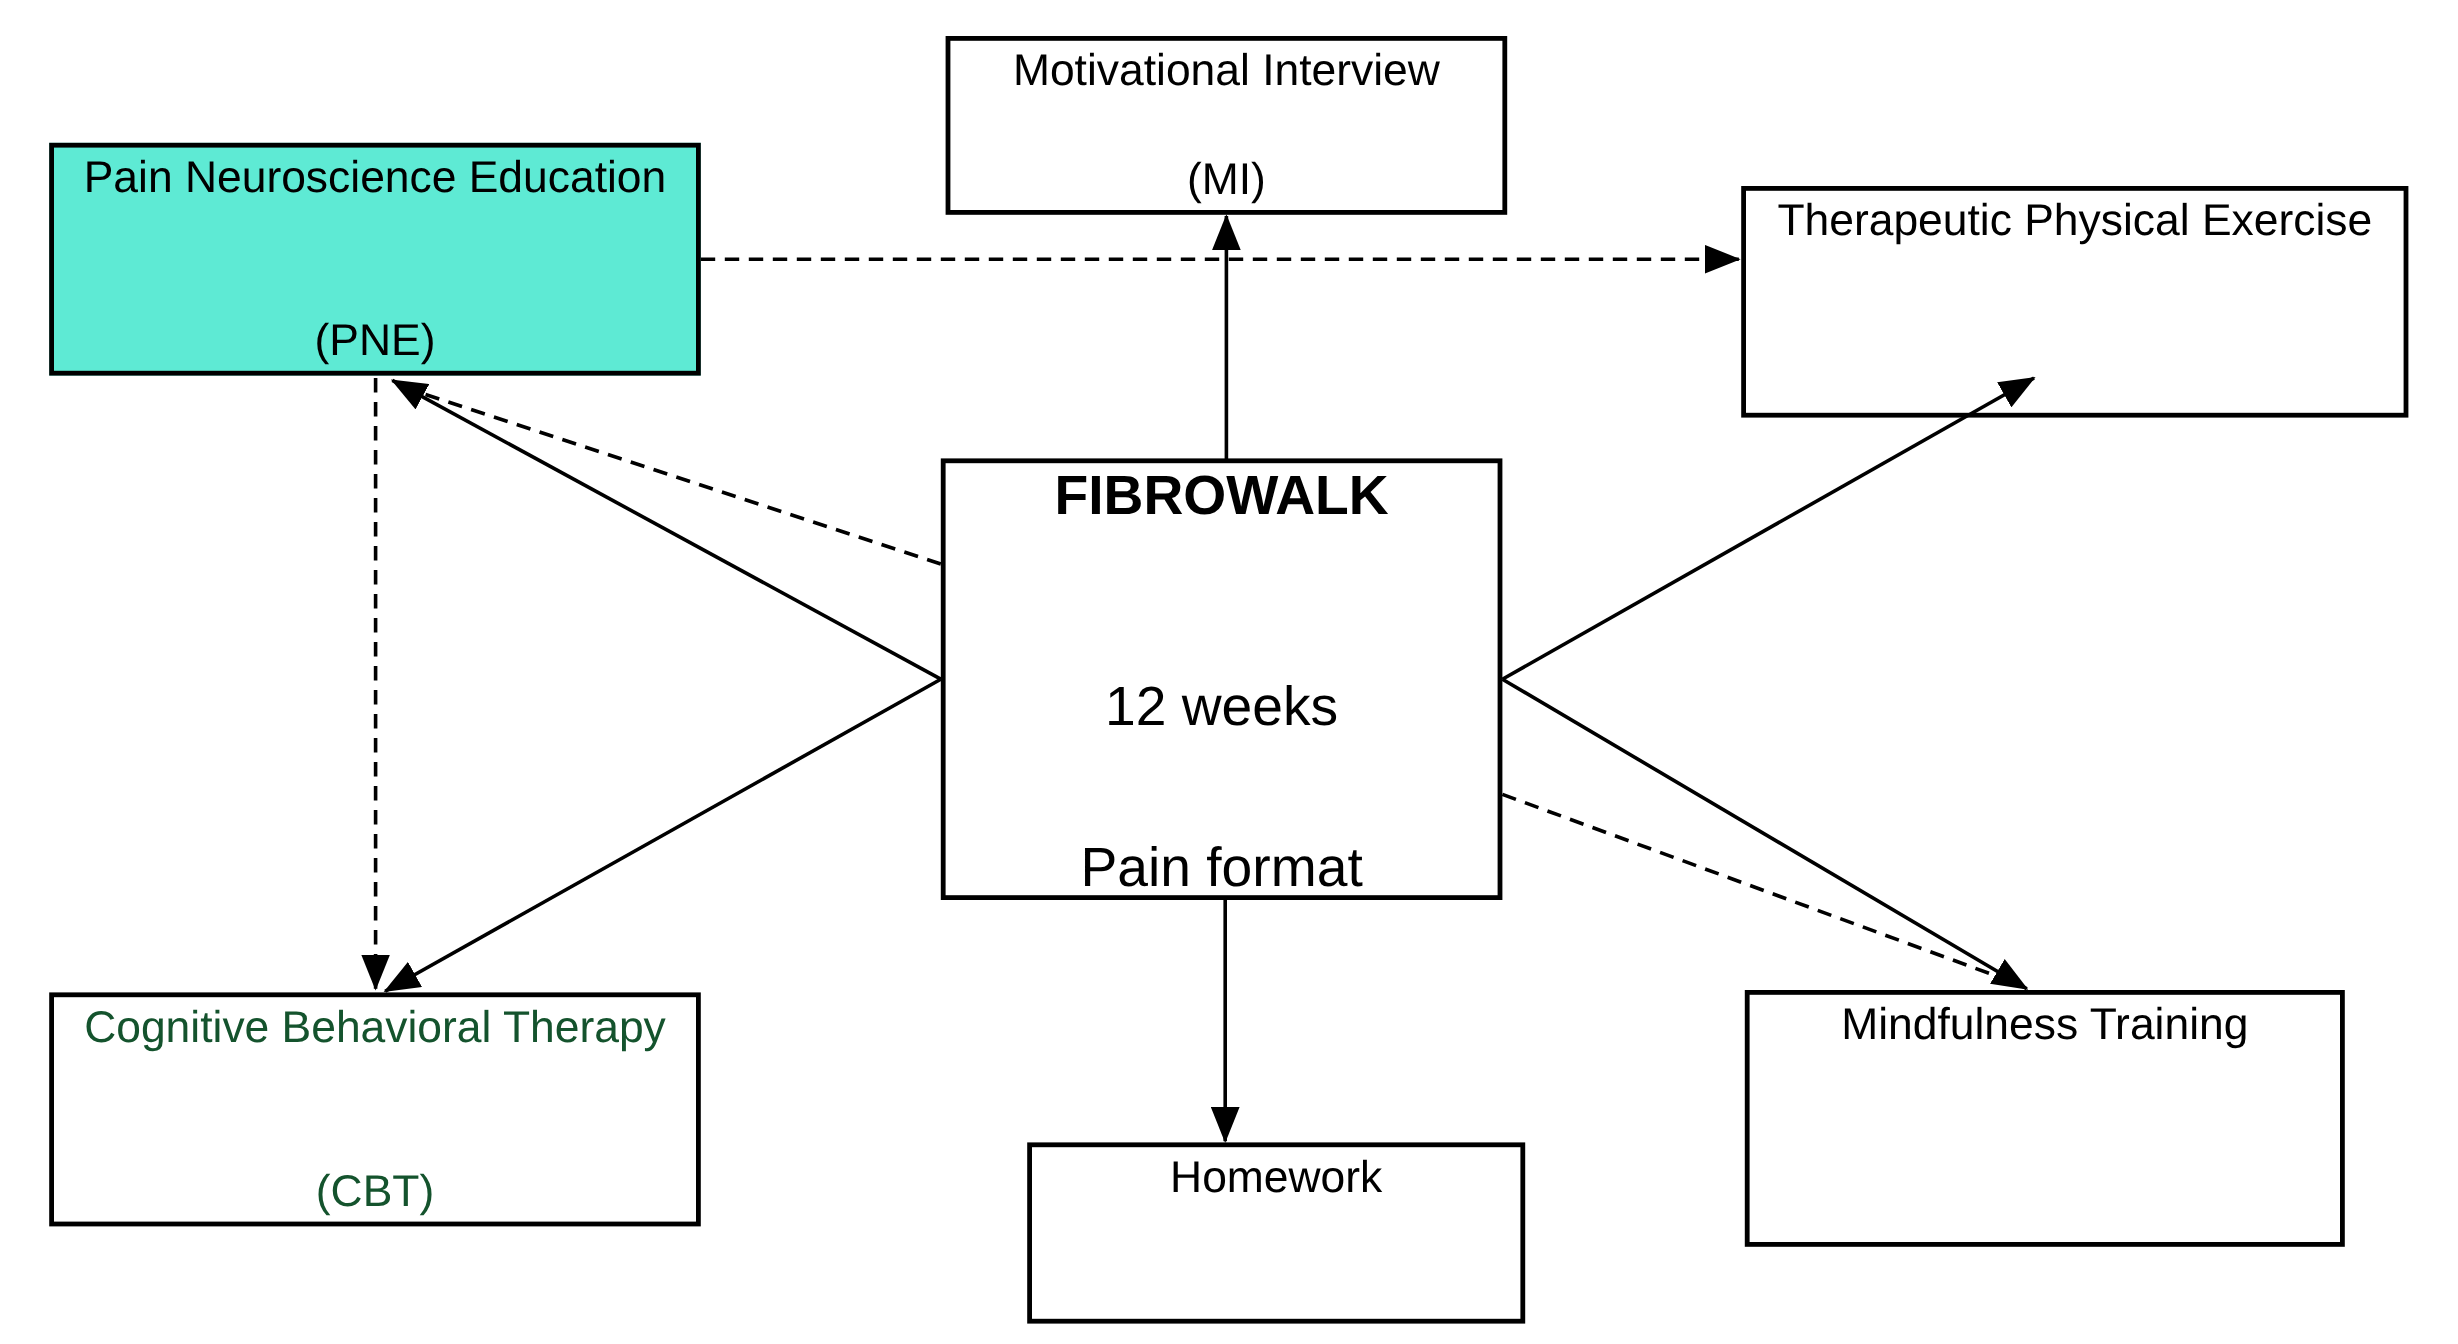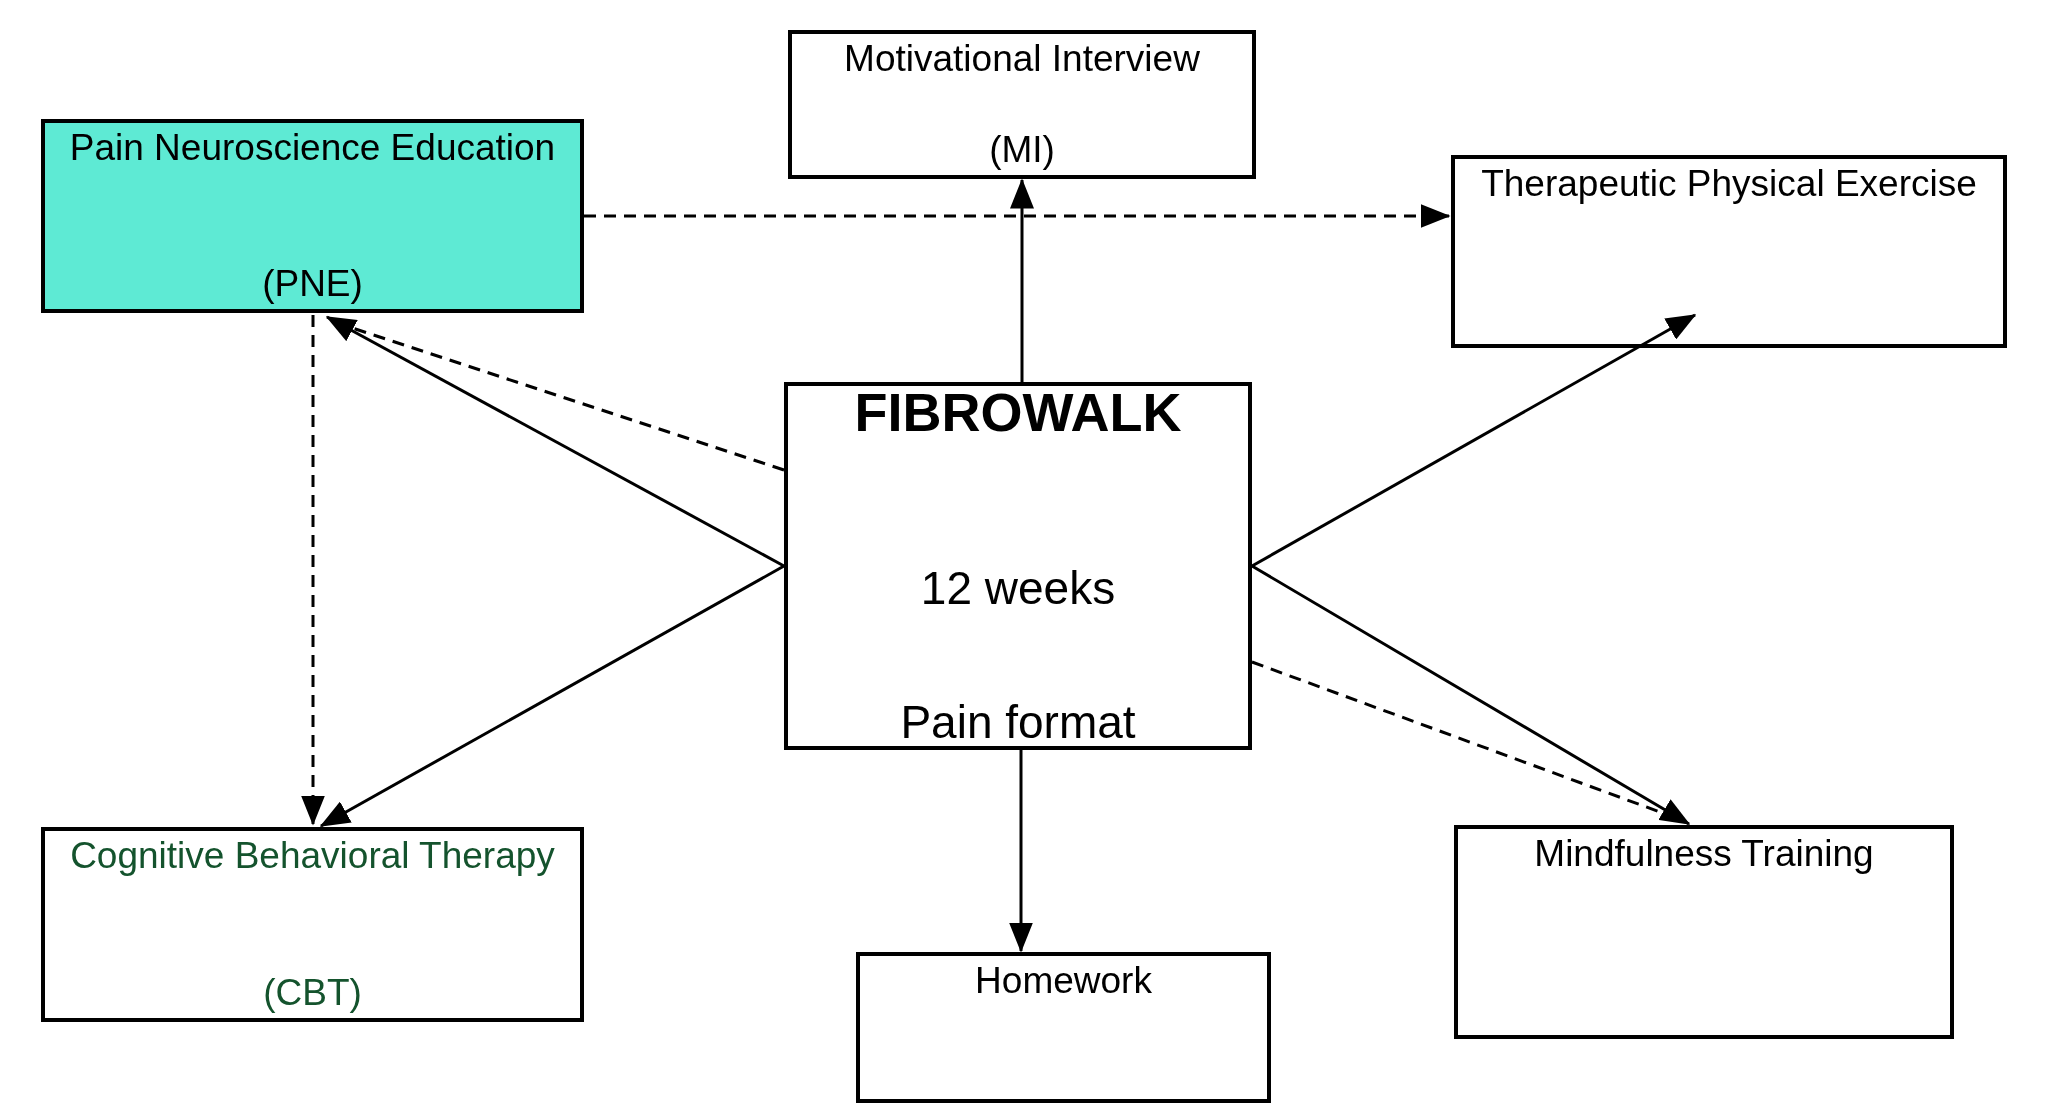--- a/index.html
+++ b/index.html
@@ -37,21 +37,21 @@
     justify-content: space-between;
     text-align: center;
     z-index: 1;
   }
   .node-line {
     font-size: 37px;
     line-height: 50px;
     white-space: nowrap;
   }
   .center-title {
-    font-size: 54px;
+    font-size: 46px;
     font-weight: bold;
     line-height: 52px;
     margin-bottom: 40px;
     white-space: nowrap;
   }
   .center-detail {
     font-size: 46px;
     line-height: 48px;
     white-space: nowrap;
   }

